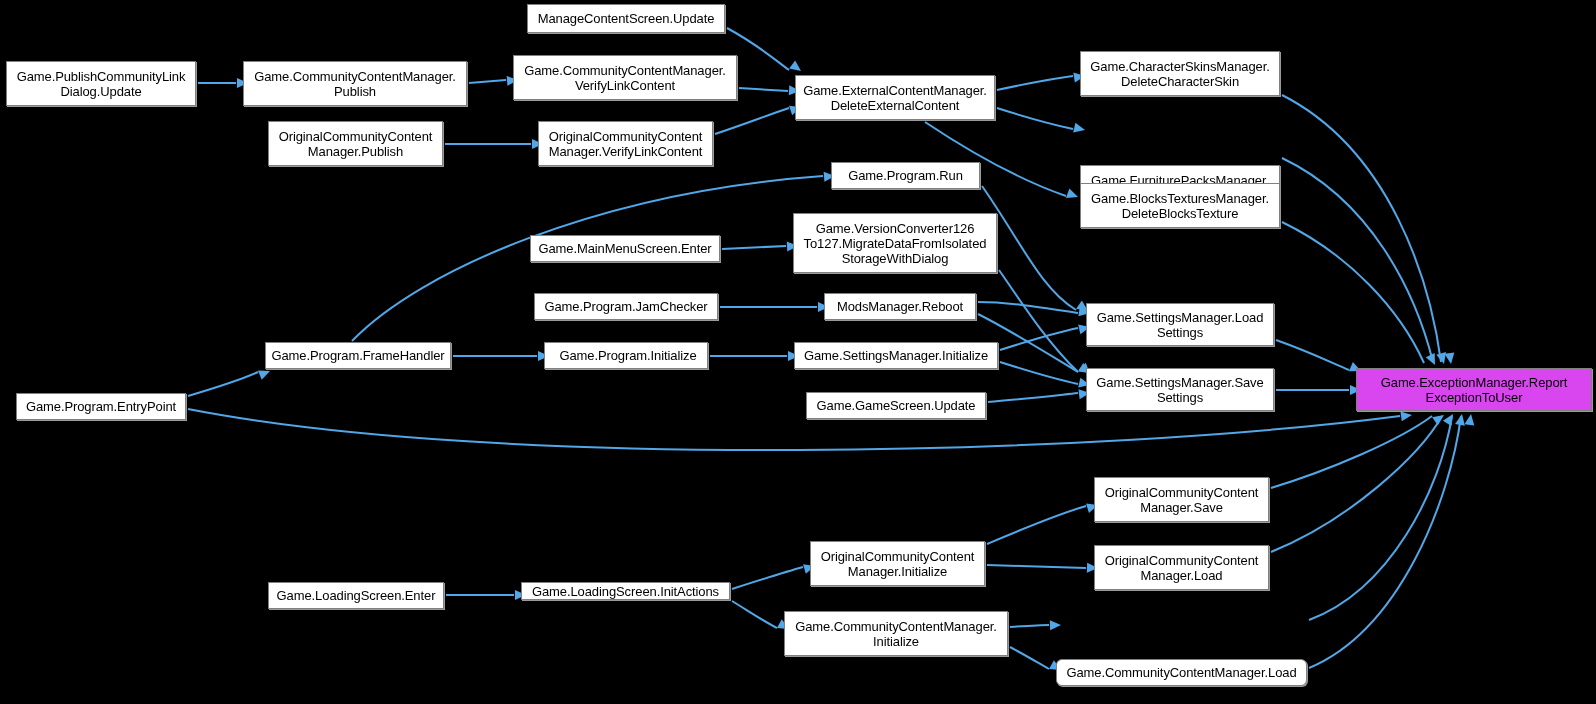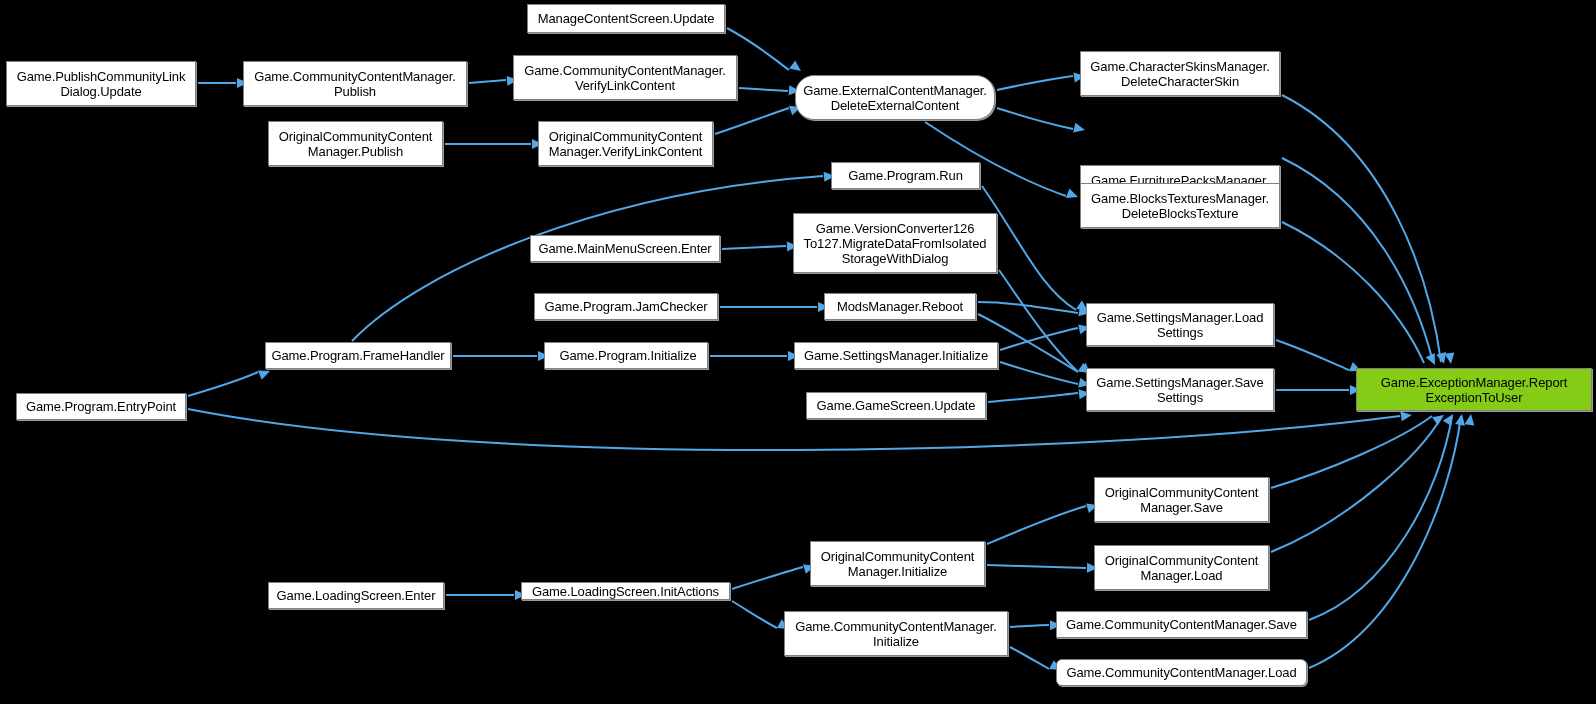--- a/index.html
+++ b/index.html
@@ -35,21 +35,21 @@
     color: #000000;
     font-family: "Liberation Sans", sans-serif;
     font-size: 13px;
     line-height: 15px;
     letter-spacing: -0.1px;
     white-space: pre-line;
     padding: 0 3px;
     z-index: 5;
   }
   .gnode.highlight {
-    background: #84cc16;
+    background: #d946ef;
   }
   .edge-path {
     fill: none;
     stroke: #51a7e8;
     stroke-width: 2;
   }
   .edge-head {
     fill: #51a7e8;
     stroke: none;
   }
@@ -216,21 +216,21 @@
         <polygon class="edge-head" points="0,0 -11,-5 -11,5" transform="translate(1471,414) rotate(-81.53623659315765)"></polygon>
       </g>
     </svg>
 <div class="gnode" style="left: 527px; top: 4px; width: 198px; height: 29px;">ManageContentScreen.Update</div>
     <div class="gnode" style="left: 6px; top: 61px; width: 190px; height: 45px;">Game.PublishCommunityLink
 Dialog.Update</div>
     <div class="gnode" style="left: 243px; top: 61px; width: 224px; height: 45px;">Game.CommunityContentManager.
 Publish</div>
     <div class="gnode" style="left: 513px; top: 55px; width: 224px; height: 45px;">Game.CommunityContentManager.
 VerifyLinkContent</div>
-    <div class="gnode" style="left: 795px; top: 75px; width: 200px; height: 45px; border-radius: 19px;">Game.ExternalContentManager.
+    <div class="gnode" style="left: 795px; top: 75px; width: 200px; height: 45px;">Game.ExternalContentManager.
 DeleteExternalContent</div>
     <div class="gnode" style="left: 1080px; top: 51px; width: 200px; height: 45px;">Game.CharacterSkinsManager.
 DeleteCharacterSkin</div>
     <div class="gnode" style="left: 1080px; top: 117px; width: 200px; height: 45px; margin-top: 48px;">Game.FurniturePacksManager.
 DeleteFurniturePack</div>
     <div class="gnode" style="left: 1080px; top: 183px; width: 200px; height: 45px;">Game.BlocksTexturesManager.
 DeleteBlocksTexture</div>
     <div class="gnode" style="left: 268px; top: 121px; width: 175px; height: 45px;">OriginalCommunityContent
 Manager.Publish</div>
     <div class="gnode" style="left: 538px; top: 121px; width: 175px; height: 45px;">OriginalCommunityContent
@@ -254,17 +254,16 @@
     <div class="gnode" style="left: 16px; top: 393px; width: 170px; height: 27px;">Game.Program.EntryPoint</div>
     <div class="gnode" style="left: 806px; top: 392px; width: 180px; height: 27px;">Game.GameScreen.Update</div>
     <div class="gnode" style="left: 1094px; top: 477px; width: 175px; height: 45px;">OriginalCommunityContent
 Manager.Save</div>
     <div class="gnode" style="left: 810px; top: 541px; width: 175px; height: 45px;">OriginalCommunityContent
 Manager.Initialize</div>
     <div class="gnode" style="left: 1094px; top: 545px; width: 175px; height: 45px;">OriginalCommunityContent
 Manager.Load</div>
     <div class="gnode" style="left: 268px; top: 582px; width: 176px; height: 27px;">Game.LoadingScreen.Enter</div>
     <div class="gnode" style="left: 521px; top: 582px; width: 209px; height: 18px;">Game.LoadingScreen.InitActions</div>
-    <div class="gnode" style="left: 1056px; top: 611px; width: 251px; height: 27px;">Game.CommunityContentManager.Save</div>
     <div class="gnode" style="left: 784px; top: 611px; width: 224px; height: 45px;">Game.CommunityContentManager.
 Initialize</div>
     <div class="gnode" style="left: 1056px; top: 659px; width: 251px; height: 27px; border-radius: 6px;">Game.CommunityContentManager.Load</div>
   </div>
 
 </body></html>

